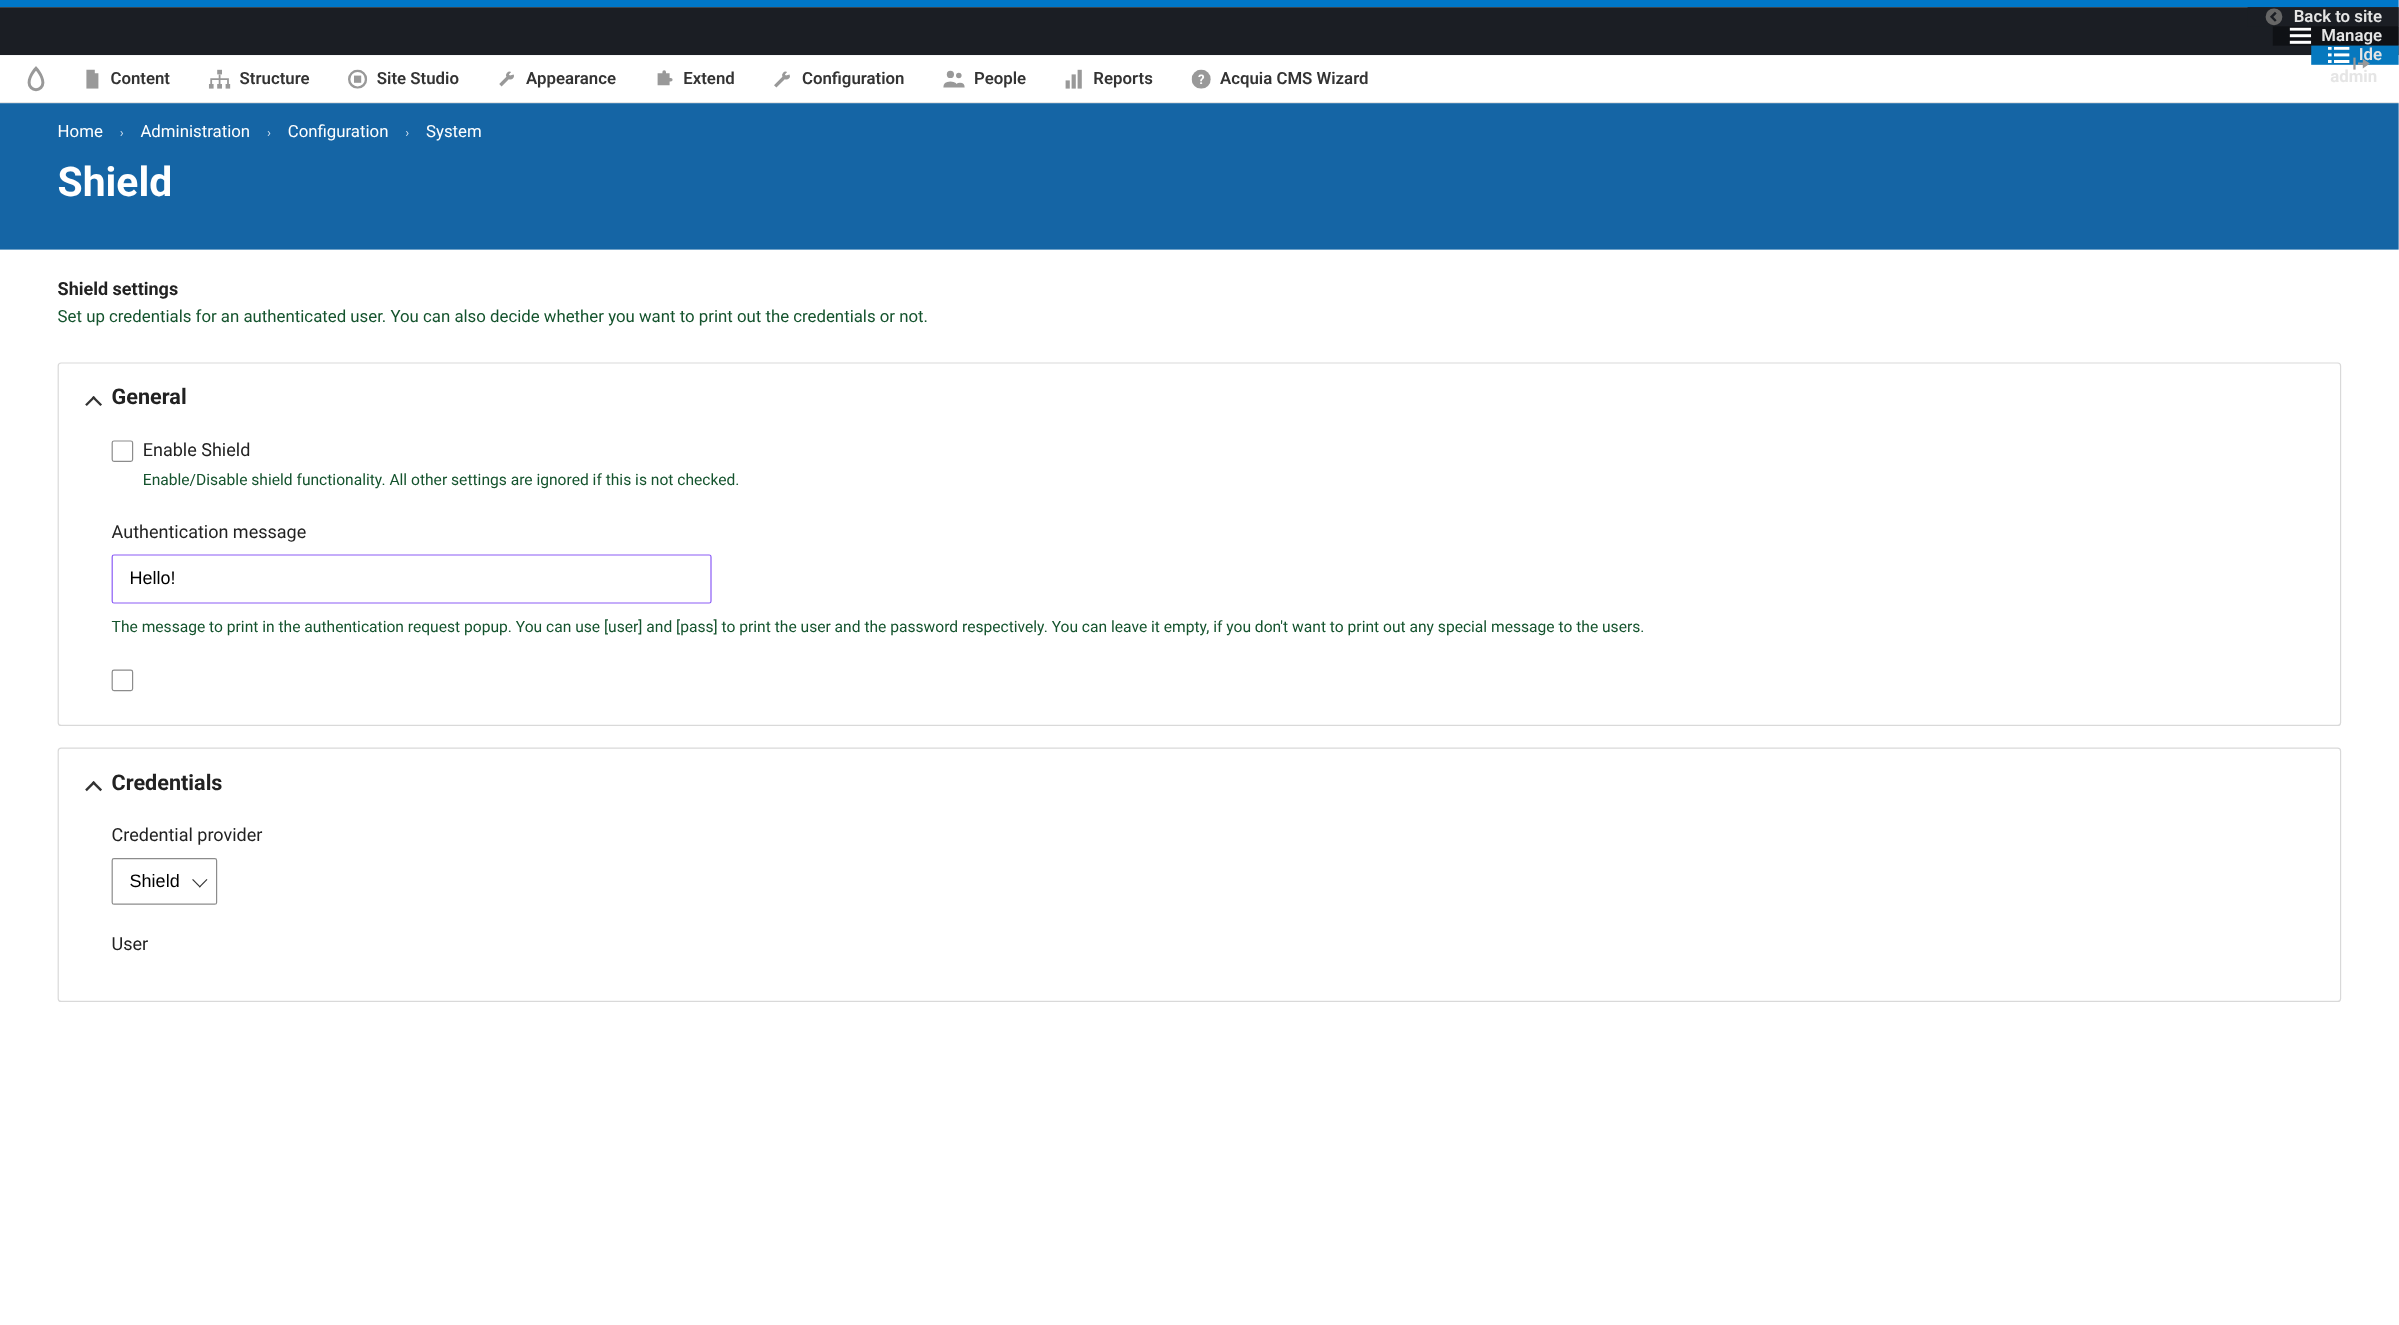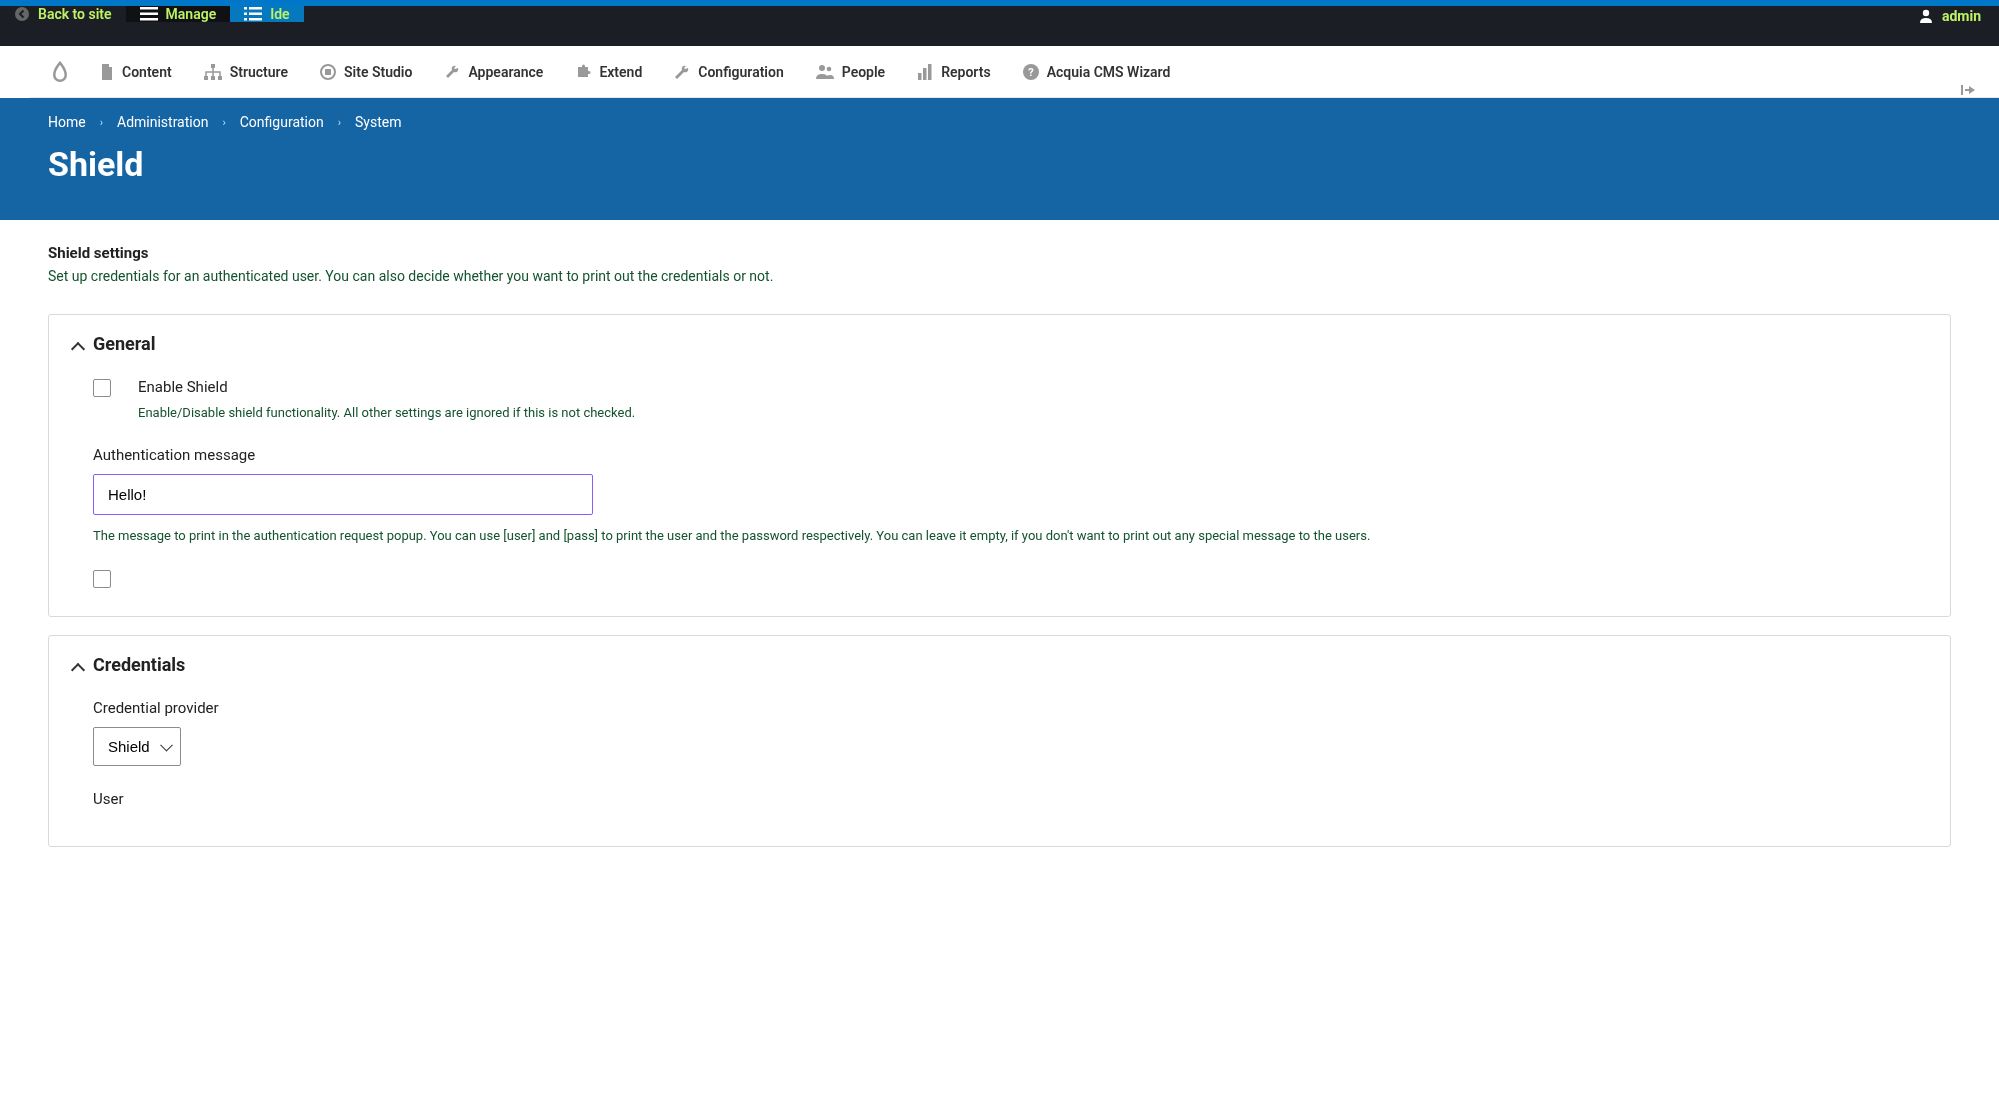--- a/index.html
+++ b/index.html
@@ -2,29 +2,29 @@
 <html><head>
 <meta charset="utf-8">
 <style>
 * { margin: 0; padding: 0; box-sizing: border-box; }
 body { font-family: -apple-system, BlinkMacSystemFont, "Segoe UI", Roboto, sans-serif; background: #fff; color: #222; }
 
 
 .top-strip { height: 6px; background: #0077c8; }
 
 
-.toolbar { background: #1b1e24; height: 40px; display: flex; align-items: flex-start; color: #bef264; font-size: 14px; }
+.toolbar { background: #1b1e24; height: 40px; display: flex; align-items: flex-end; color: #e5e5e5; font-size: 14px; flex-direction: column; }
 .toolbar-item { display: flex; align-items: center; padding: 0 14px; gap: 8px; cursor: pointer; font-weight: 600; }
 .toolbar-item.back { background: #1b1e24; }
 .toolbar-item.manage { background: #0f1115; }
 .toolbar-item.ide { background: #0678be; }
 .toolbar-right { margin-left: auto; display: flex; align-items: center; padding: 2px 18px; gap: 8px; font-weight: 700; }
 
 
-.admin-menu { background: #fff; border-bottom: 1px solid #e6e6e6; height: 52px; display: flex; align-items: flex-end; padding: 0 8px; gap: 4px; margin-left: 30px; }
+.admin-menu { background: #fff; border-bottom: 1px solid #e6e6e6; height: 40px; display: flex; align-items: flex-start; padding: 0 8px; gap: 4px; }
 .admin-menu-item { display: flex; align-items: center; gap: 8px; padding: 0 14px; height: 100%; color: #333; font-size: 14px; font-weight: 600; cursor: pointer; }
 .admin-menu-icon { color: #888; display: inline-flex; }
 .admin-menu-right { margin-left: auto; padding-right: 14px; color: #888; cursor: pointer; }
 
 
 .page-header { background: #1565a5; color: #fff; padding: 16px 48px 36px; }
 .breadcrumb { font-size: 14px; display: flex; align-items: center; gap: 14px; margin-bottom: 14px; }
 .breadcrumb a { color: #fff; text-decoration: none; }
 .breadcrumb-sep { color: #cde; font-size: 11px; }
 .page-title { font-size: 34px; font-weight: 700; }
@@ -32,21 +32,21 @@
 
 .content { padding: 24px 48px; }
 .settings-title { font-size: 15px; font-weight: 700; margin-bottom: 6px; }
 .settings-desc { font-size: 14px; color: #14532d; margin-bottom: 30px; }
 
 .fieldset { border: 1px solid #d9d9d9; border-radius: 3px; margin-bottom: 18px; padding: 18px 24px 28px; }
 .fieldset-legend { display: flex; align-items: flex-end; gap: 10px; font-size: 18px; font-weight: 700; cursor: pointer; margin-bottom: 24px; }
 .fieldset-body { padding-left: 20px; }
 
 .form-row { margin-bottom: 24px; }
-.checkbox-row { display: flex; align-items: flex-start; gap: 27px; }
+.checkbox-row { display: flex; align-items: flex-start; gap: 8px; }
 .checkbox { width: 18px; height: 18px; border: 1.5px solid #8c8c8c; border-radius: 2px; flex-shrink: 0; margin-top: 1px; cursor: pointer; background: #fff; }
 .checkbox-texts { }
 .checkbox-label { font-size: 15px; color: #222; }
 .field-desc { font-size: 13px; color: #14532d; margin-top: 8px; line-height: 1.4; }
 
 .text-label { font-size: 15px; font-weight: 400; color: #222; margin-bottom: 10px; display: block; }
 .text-input { width: 500px; padding: 11px 14px; font-size: 15px; border: 1px solid #8b5cf6; border-radius: 2px; }
 .select-input { padding: 10px 30px 10px 14px; font-size: 15px; border: 1px solid #8c8c8c; border-radius: 2px; appearance: none; background: #fff; position: relative; }
 .select-wrap { position: relative; display: inline-block; }
 .select-wrap::after { content: ''; position: absolute; right: 10px; top: 50%; width: 8px; height: 8px; border-right: 1.5px solid #333; border-bottom: 1.5px solid #333; transform: translateY(-70%) rotate(45deg); pointer-events: none; }

